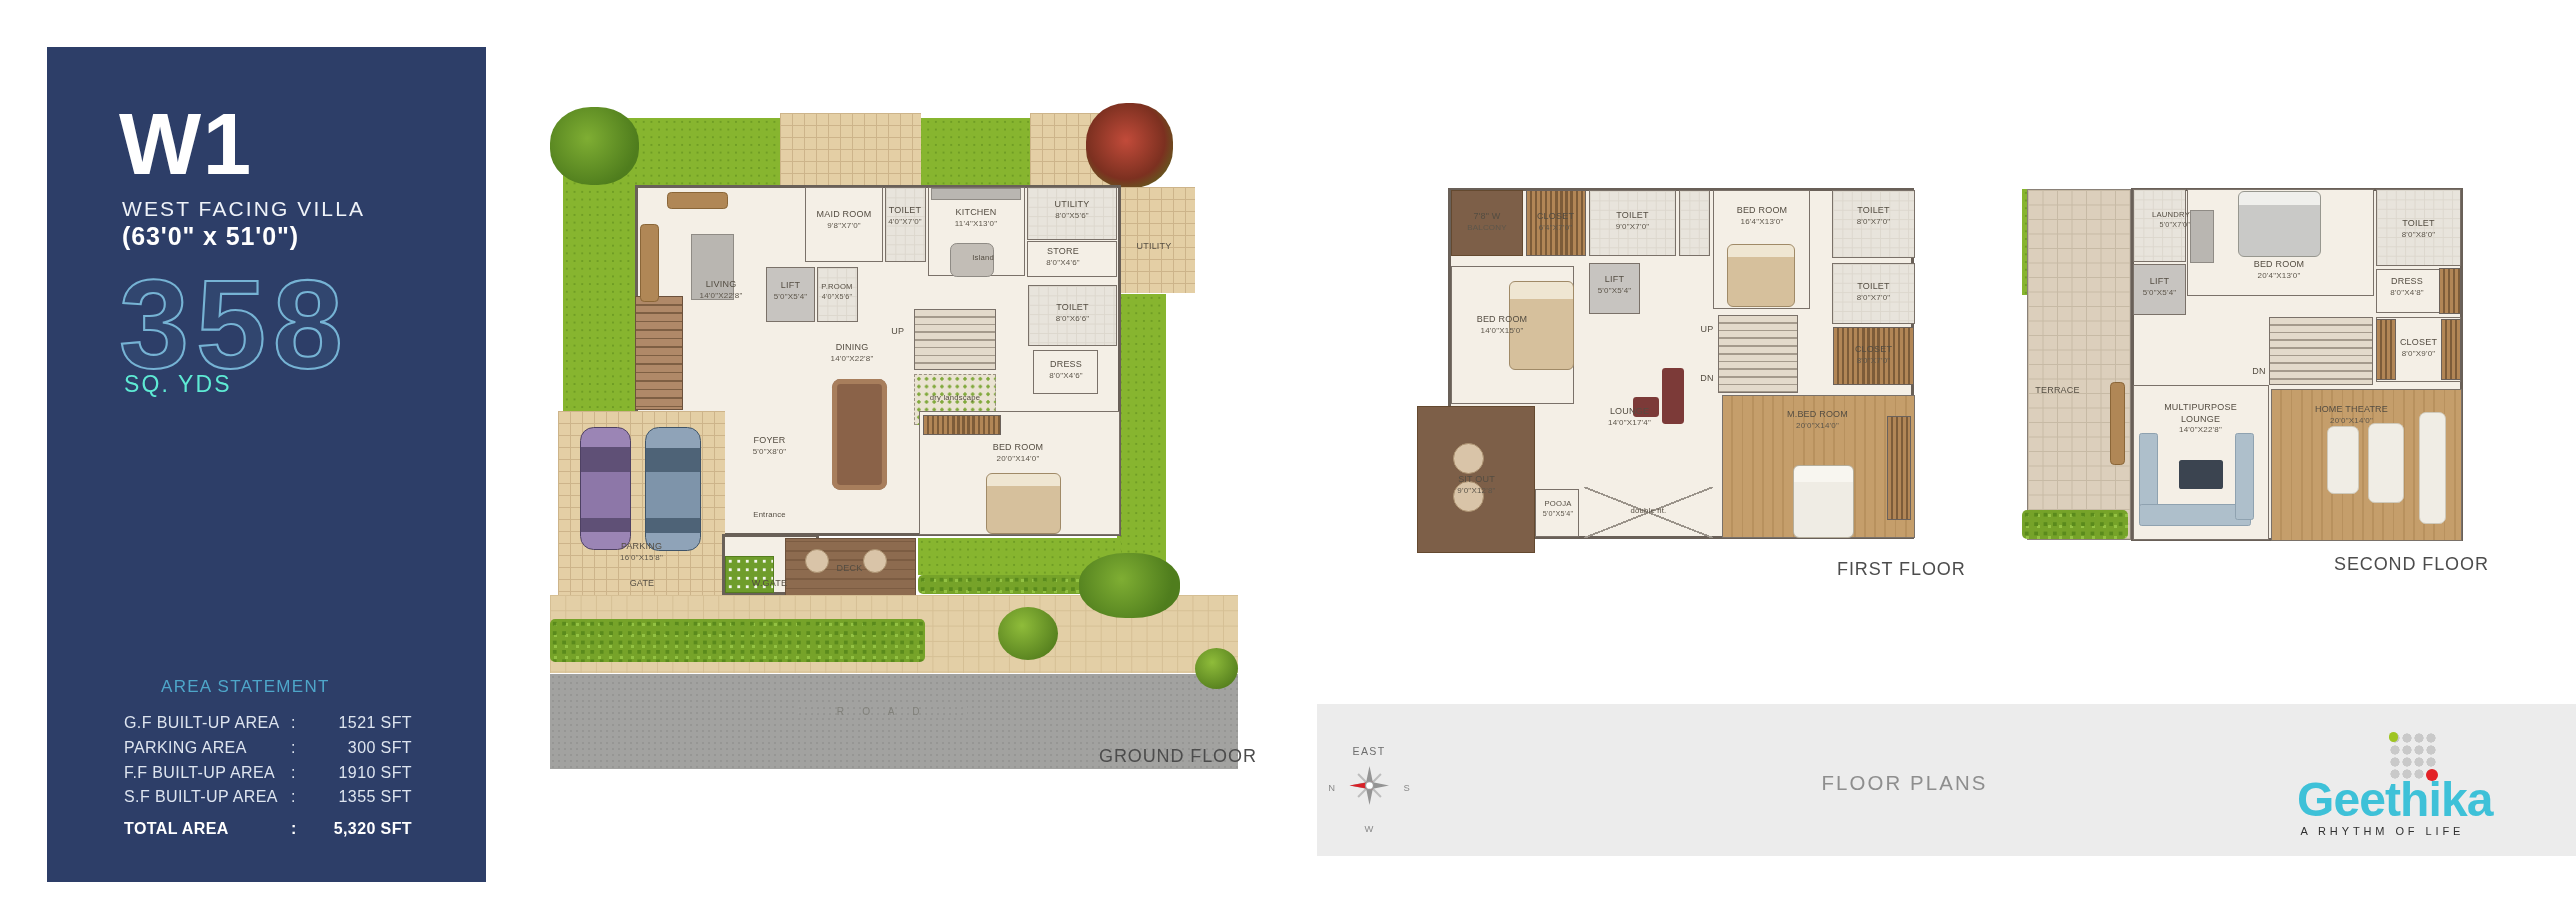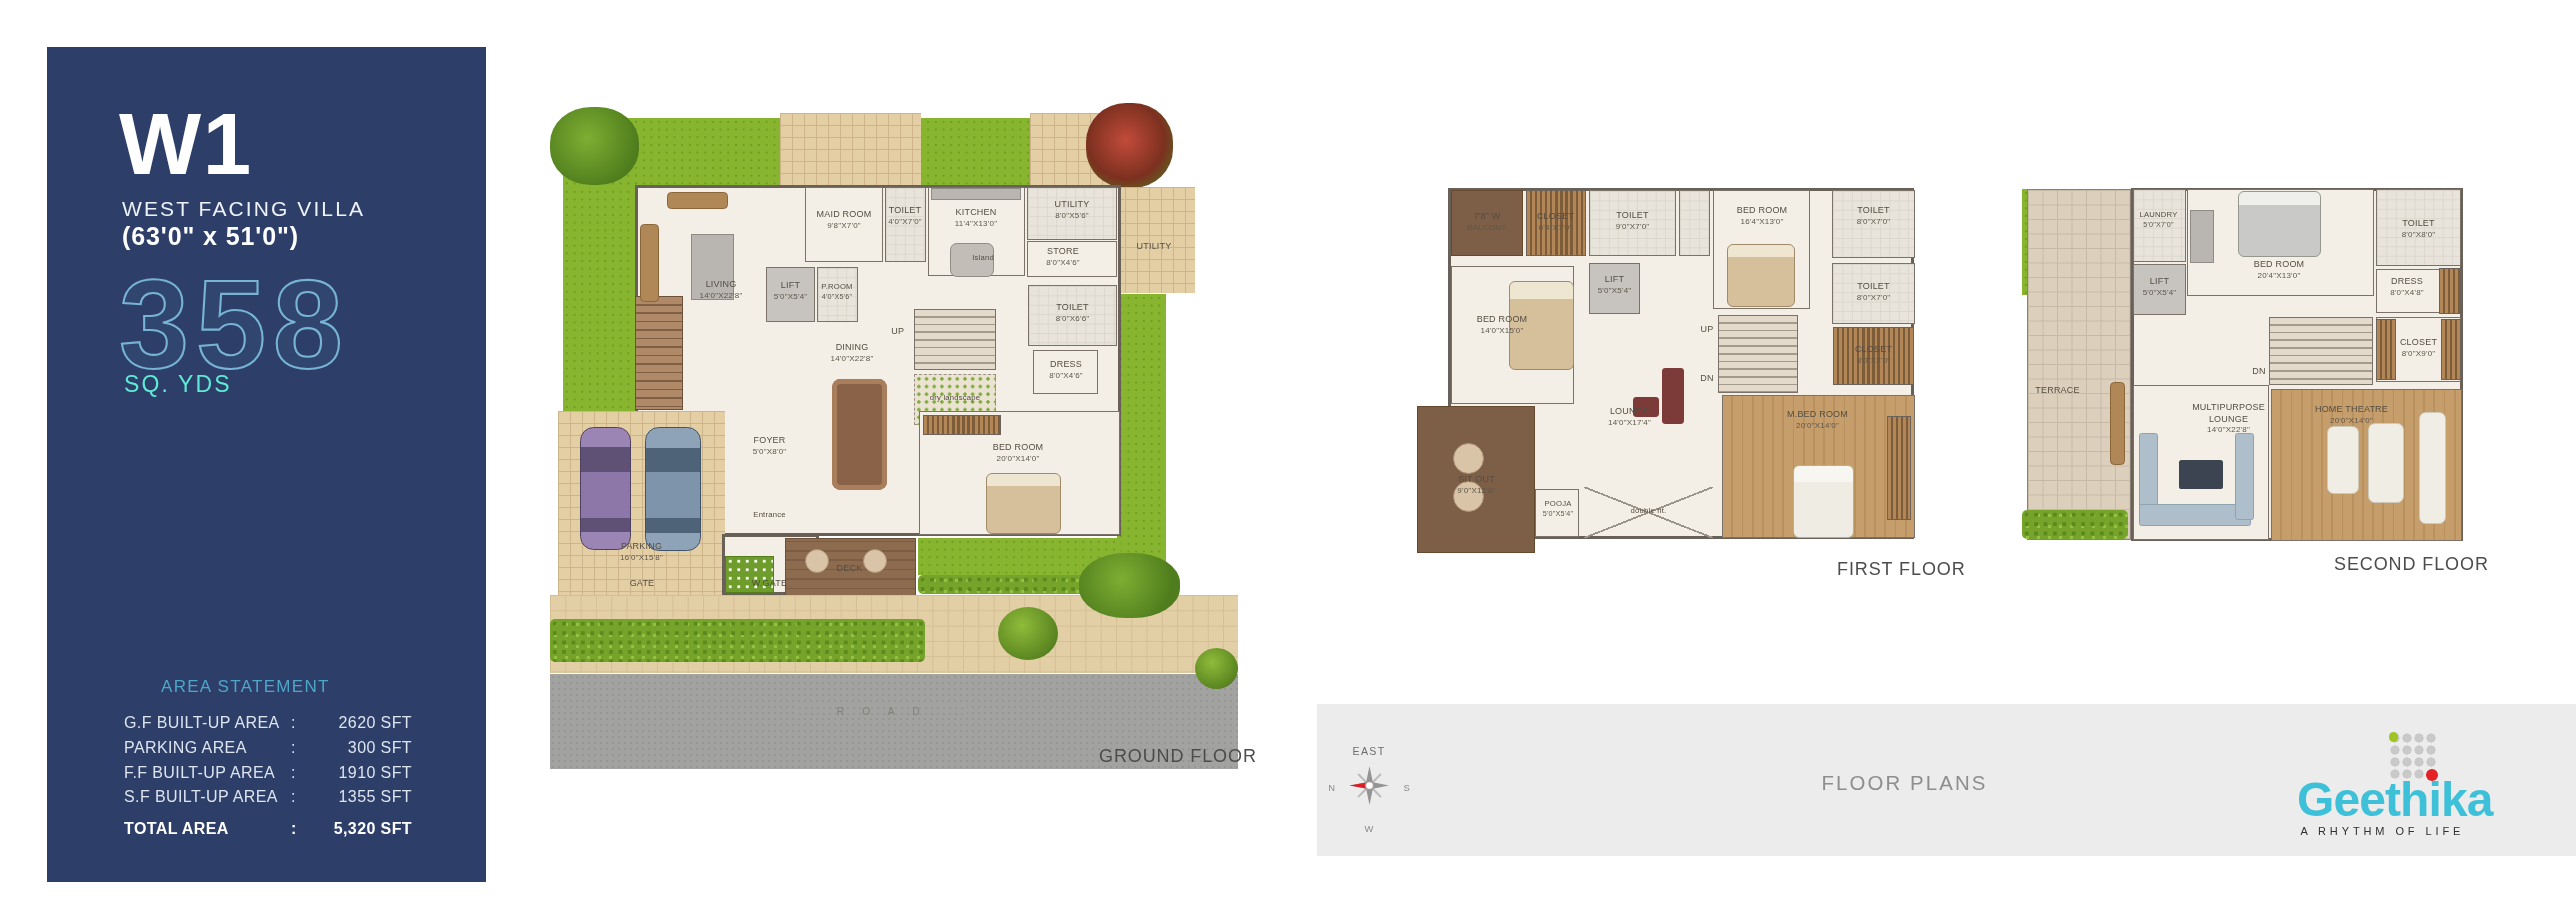--- a/index.html
+++ b/index.html
@@ -105,21 +105,21 @@
     <div class="sb-abs facing">WEST FACING VILLA</div>
     <div class="sb-abs plot">(63'0" x 51'0")</div>
     <div class="sb-abs big358">358</div>
     <div class="sb-abs sqyds">SQ. YDS</div>
     <div class="area-block">
       <div class="area-title">AREA STATEMENT</div>
       <div>
           <div class="arow">
             <span class="lbl">G.F BUILT-UP AREA</span>
             <span class="col">:</span>
-            <span class="val">2620 SFT</span>
+            <span class="val">1521 SFT</span>
           </div>
           <div class="arow">
             <span class="lbl">PARKING AREA</span>
             <span class="col">:</span>
             <span class="val">300 SFT</span>
           </div>
           <div class="arow">
             <span class="lbl">F.F BUILT-UP AREA</span>
             <span class="col">:</span>
             <span class="val">1910 SFT</span>
@@ -379,21 +379,21 @@
       <div class="zn bluegray" style="left: 124px; top: 342px; width: 112px; height: 22px;"></div>
       <div class="zn bluegray" style="left: 220px; top: 271px; width: 19px; height: 87px;"></div>
       <div class="zn dark" style="left: 164px; top: 298px; width: 44px; height: 29px;"></div>
       <div class="zn wood" style="left: 256px; top: 227px; width: 191px; height: 152px;"></div>
       <div class="zn recliner" style="left: 312px; top: 264px; width: 32px; height: 68px;"></div>
       <div class="zn recliner" style="left: 353px; top: 261px; width: 36px; height: 80px;"></div>
       <div class="zn recliner" style="left: 404px; top: 250px; width: 27px; height: 112px;"></div>
       <div class="rlab" style="left: 12px; top: 223px; width: 61px;">
         <div>TERRACE</div>
       </div>
-      <div class="rlab sm" style="left: 112px; top: 48px; width: 63px;">
+      <div class="rlab sm" style="left: 112px; top: 48px; width: 63px; text-align: right;">
         <div>LAUNDRY</div>
         <div class="dims">5'0"X7'0"</div>
       </div>
       <div class="rlab" style="left: 213px; top: 97px; width: 102px;">
         <div>BED ROOM</div>
         <div class="dims">20'4"X13'0"</div>
       </div>
       <div class="rlab" style="left: 361px; top: 56px; width: 85px;">
         <div>TOILET</div>
         <div class="dims">8'0"X8'0"</div>
@@ -406,21 +406,21 @@
         <div>DRESS</div>
         <div class="dims">8'0"X4'8"</div>
       </div>
       <div class="rlab" style="left: 361px; top: 175px; width: 85px;">
         <div>CLOSET</div>
         <div class="dims">8'0"X9'0"</div>
       </div>
       <div class="rlab" style="left: 232px; top: 204px; width: 24px;">
         <div>DN</div>
       </div>
-      <div class="rlab" style="left: 143px; top: 240px; width: 85px; margin-left: 28px;">
+      <div class="rlab" style="left: 143px; top: 240px; width: 85px;">
         <div>MULTIPURPOSE LOUNGE</div>
         <div class="dims">14'0"X22'8"</div>
       </div>
       <div class="rlab" style="left: 281px; top: 242px; width: 111px;">
         <div>HOME THEATRE</div>
         <div class="dims">20'0"X14'0"</div>
       </div>
     </div>
 
   <div class="caption cap0">GROUND FLOOR</div>

